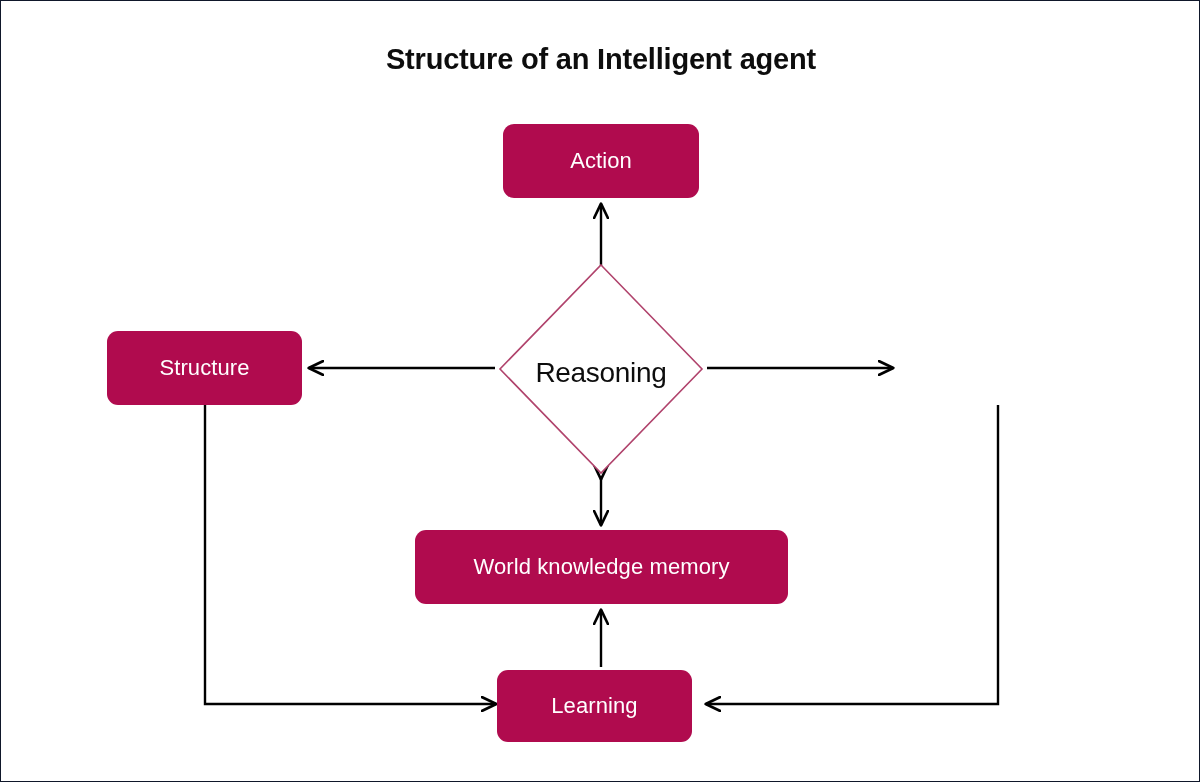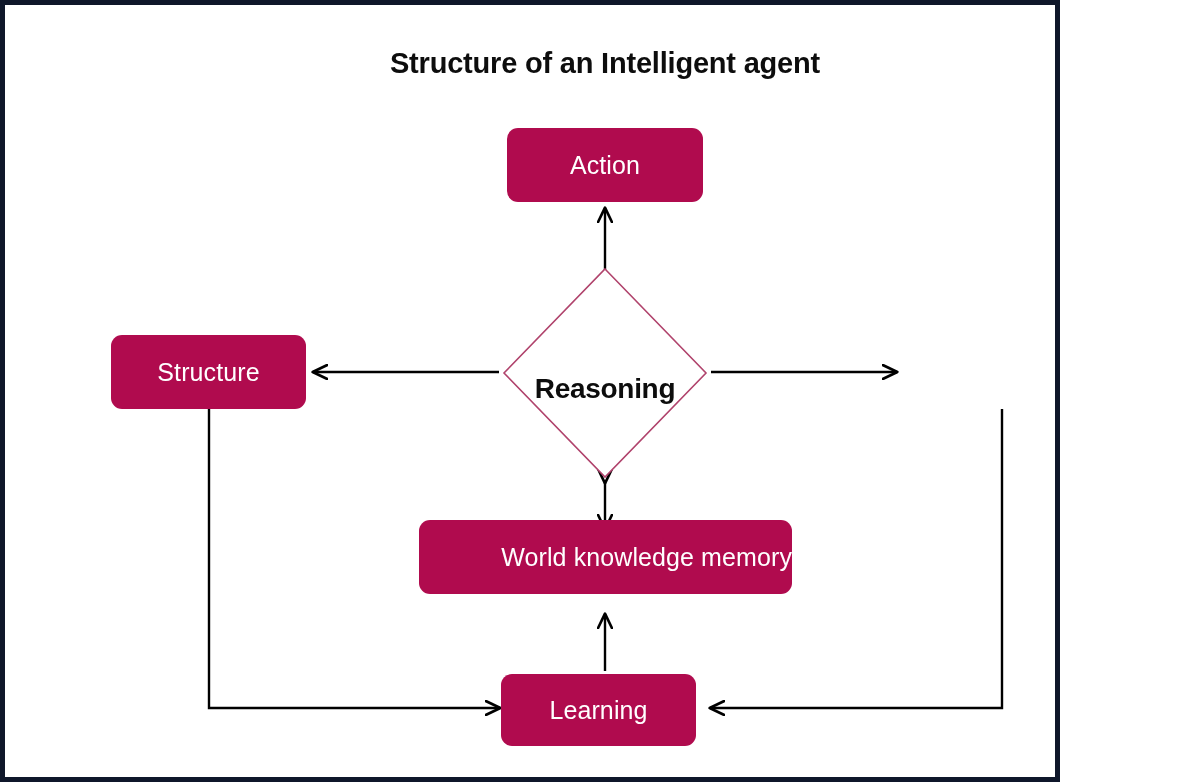--- a/index.html
+++ b/index.html
@@ -2,24 +2,24 @@
 <html><head>
 <meta charset="utf-8">
 <style>
   html, body {
     margin: 0;
     padding: 0;
     background: #ffffff;
   }
   #canvas {
     position: relative;
-    width: 1060px;
+    width: 1200px;
     height: 782px;
     background: #ffffff;
-    border: 5px solid #0f172a;
+    border: 1px solid #0f172a;
     box-sizing: border-box;
     overflow: hidden;
     font-family: "Liberation Sans", sans-serif;
   }
   #diagram-title {
     position: absolute;
     left: 0;
     top: 42px;
     width: 1200px;
     text-align: center;
@@ -30,51 +30,51 @@
   }
   .node-box {
     position: absolute;
     box-sizing: border-box;
     background: #b00b4e;
     border-radius: 11px;
     display: flex;
     align-items: center;
     justify-content: center;
     color: #ffffff;
-    font-size: 25px;
+    font-size: 22px;
     font-weight: 500;
     letter-spacing: 0.1px;
     z-index: 4;
   }
   #node-action   { left: 502px; top: 123px; width: 196px; height: 74px; }
   #node-perception { left: 106px; top: 330px; width: 195px; height: 74px; }
   #node-interaction { left: 899px; top: 330px; width: 195px; height: 74px; }
-  #node-memory   { left: 414px; top: 515px; width: 373px; height: 74px; justify-content: flex-end; }
+  #node-memory   { left: 414px; top: 529px; width: 373px; height: 74px; }
   #node-learning { left: 496px; top: 669px; width: 195px; height: 72px; }
 
   #node-reasoning {
     position: absolute;
     left: 497px;
     top: 262px;
     width: 206px;
     height: 212px;
     z-index: 3;
   }
   #node-reasoning svg { display: block; }
   #reasoning-label {
     position: absolute;
     left: 0;
-    top: 16px;
+    top: 4px;
     width: 206px;
     height: 212px;
     display: flex;
     align-items: center;
     justify-content: center;
     font-size: 28px;
-    font-weight: bold;
+    font-weight: normal;
     color: #0d0d0d;
     letter-spacing: -0.3px;
   }
   #edges {
     position: absolute;
     left: 0;
     top: 0;
     width: 1200px;
     height: 782px;
     z-index: 2;

